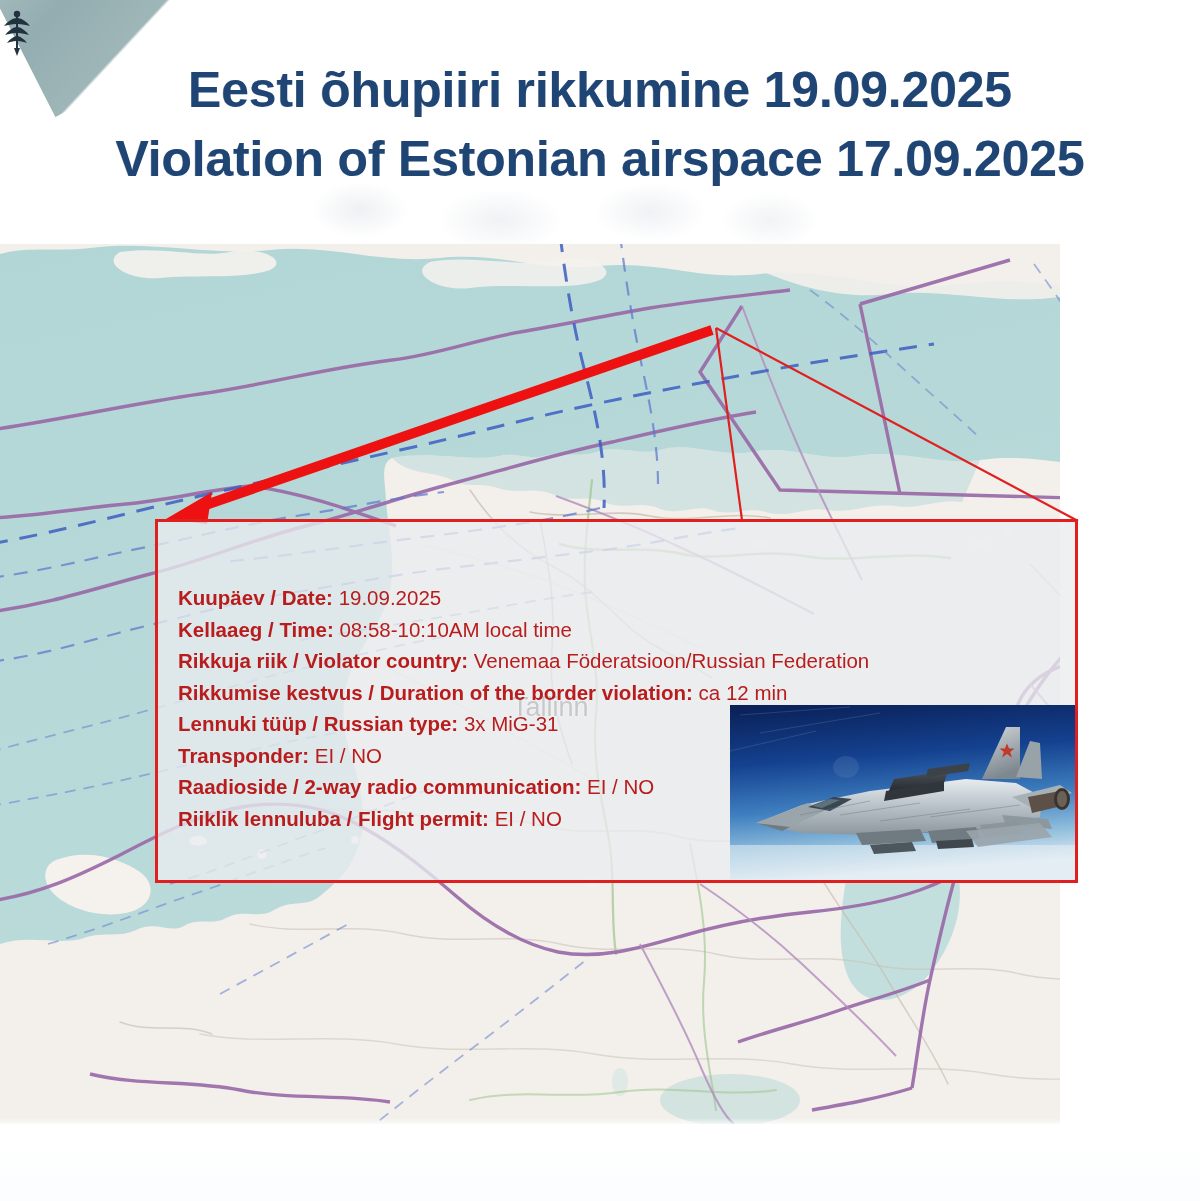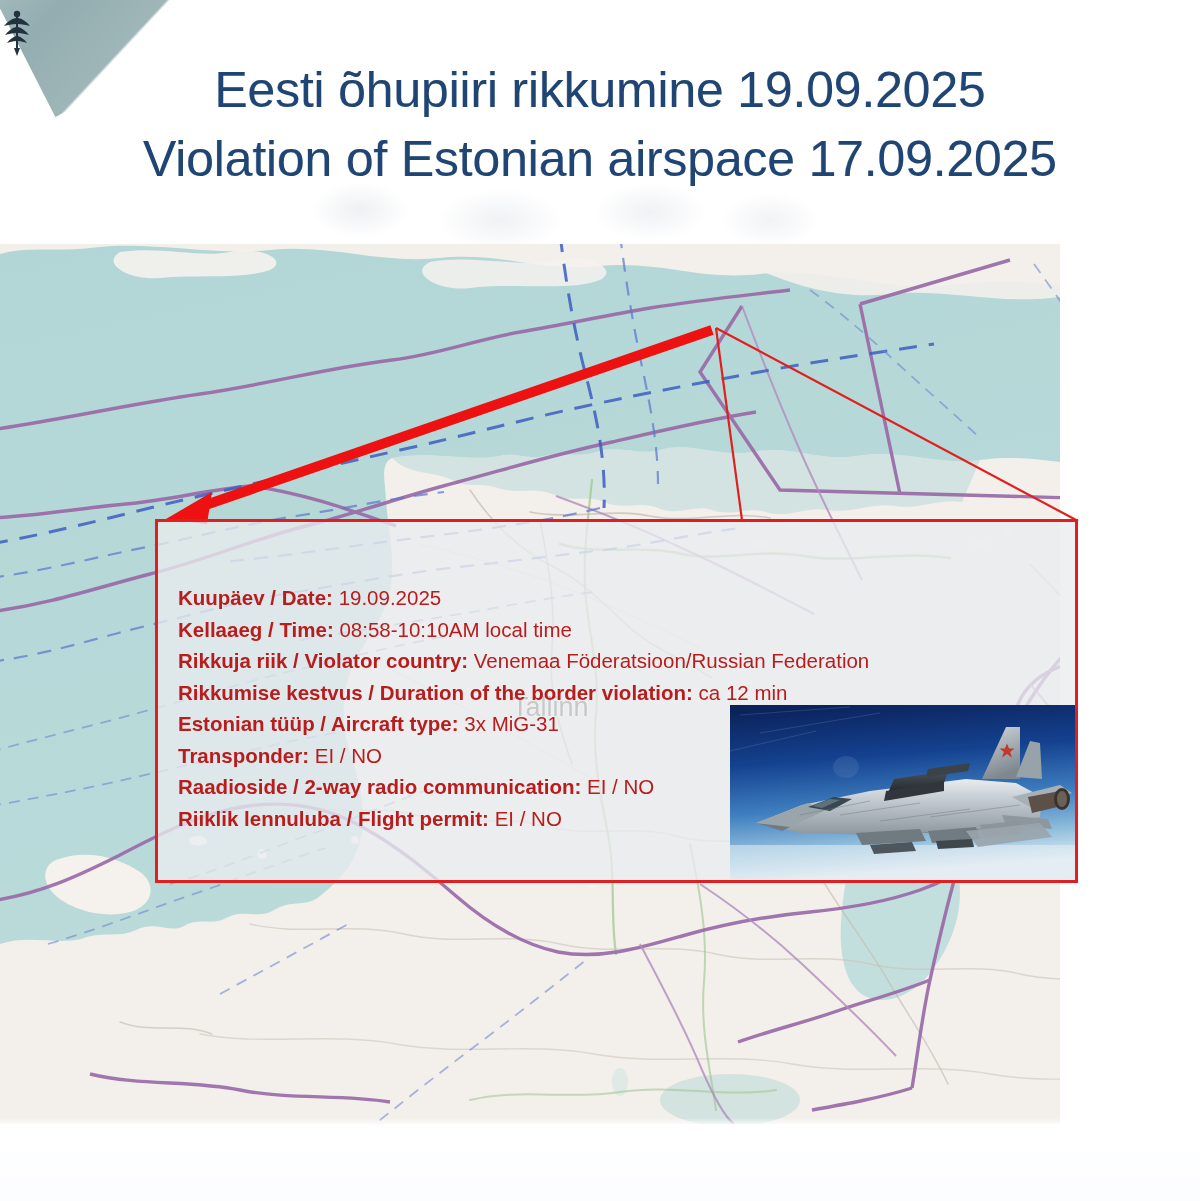--- a/index.html
+++ b/index.html
@@ -63,21 +63,21 @@
   #title-block {
     position: absolute;
     left: 0; top: 56px;
     width: 1200px;
     text-align: center;
     z-index: 4;
   }
   .title-line {
     font-family: "Liberation Sans", sans-serif;
     font-size: 50px;
-    font-weight: 400;
+    font-weight: 700;
     line-height: 1.38;
     color: #1f4574;
     letter-spacing: -0.2px;
     white-space: nowrap;
     text-shadow: 1px 1px 0 rgba(255,255,255,.85), -0.4px -0.4px 0 rgba(20,45,85,.35);
   }
 
   
   #map {
     position: absolute;
@@ -373,21 +373,21 @@
       </li>
       <li class="info-line">
         <span class="info-label">Rikkuja riik / Violator country:</span>
         <span class="info-value">Venemaa Föderatsioon/Russian Federation</span>
       </li>
       <li class="info-line">
         <span class="info-label">Rikkumise kestvus / Duration of the border violation:</span>
         <span class="info-value">ca 12 min</span>
       </li>
       <li class="info-line">
-        <span class="info-label">Estonian tüüp / Aircraft type:</span>
+        <span class="info-label">Lennuki tüüp / Russian type:</span>
         <span class="info-value">3x MiG-31</span>
       </li>
       <li class="info-line">
         <span class="info-label">Transponder:</span>
         <span class="info-value">EI / NO</span>
       </li>
       <li class="info-line">
         <span class="info-label">Raadioside / 2-way radio communication:</span>
         <span class="info-value">EI / NO</span>
       </li>

